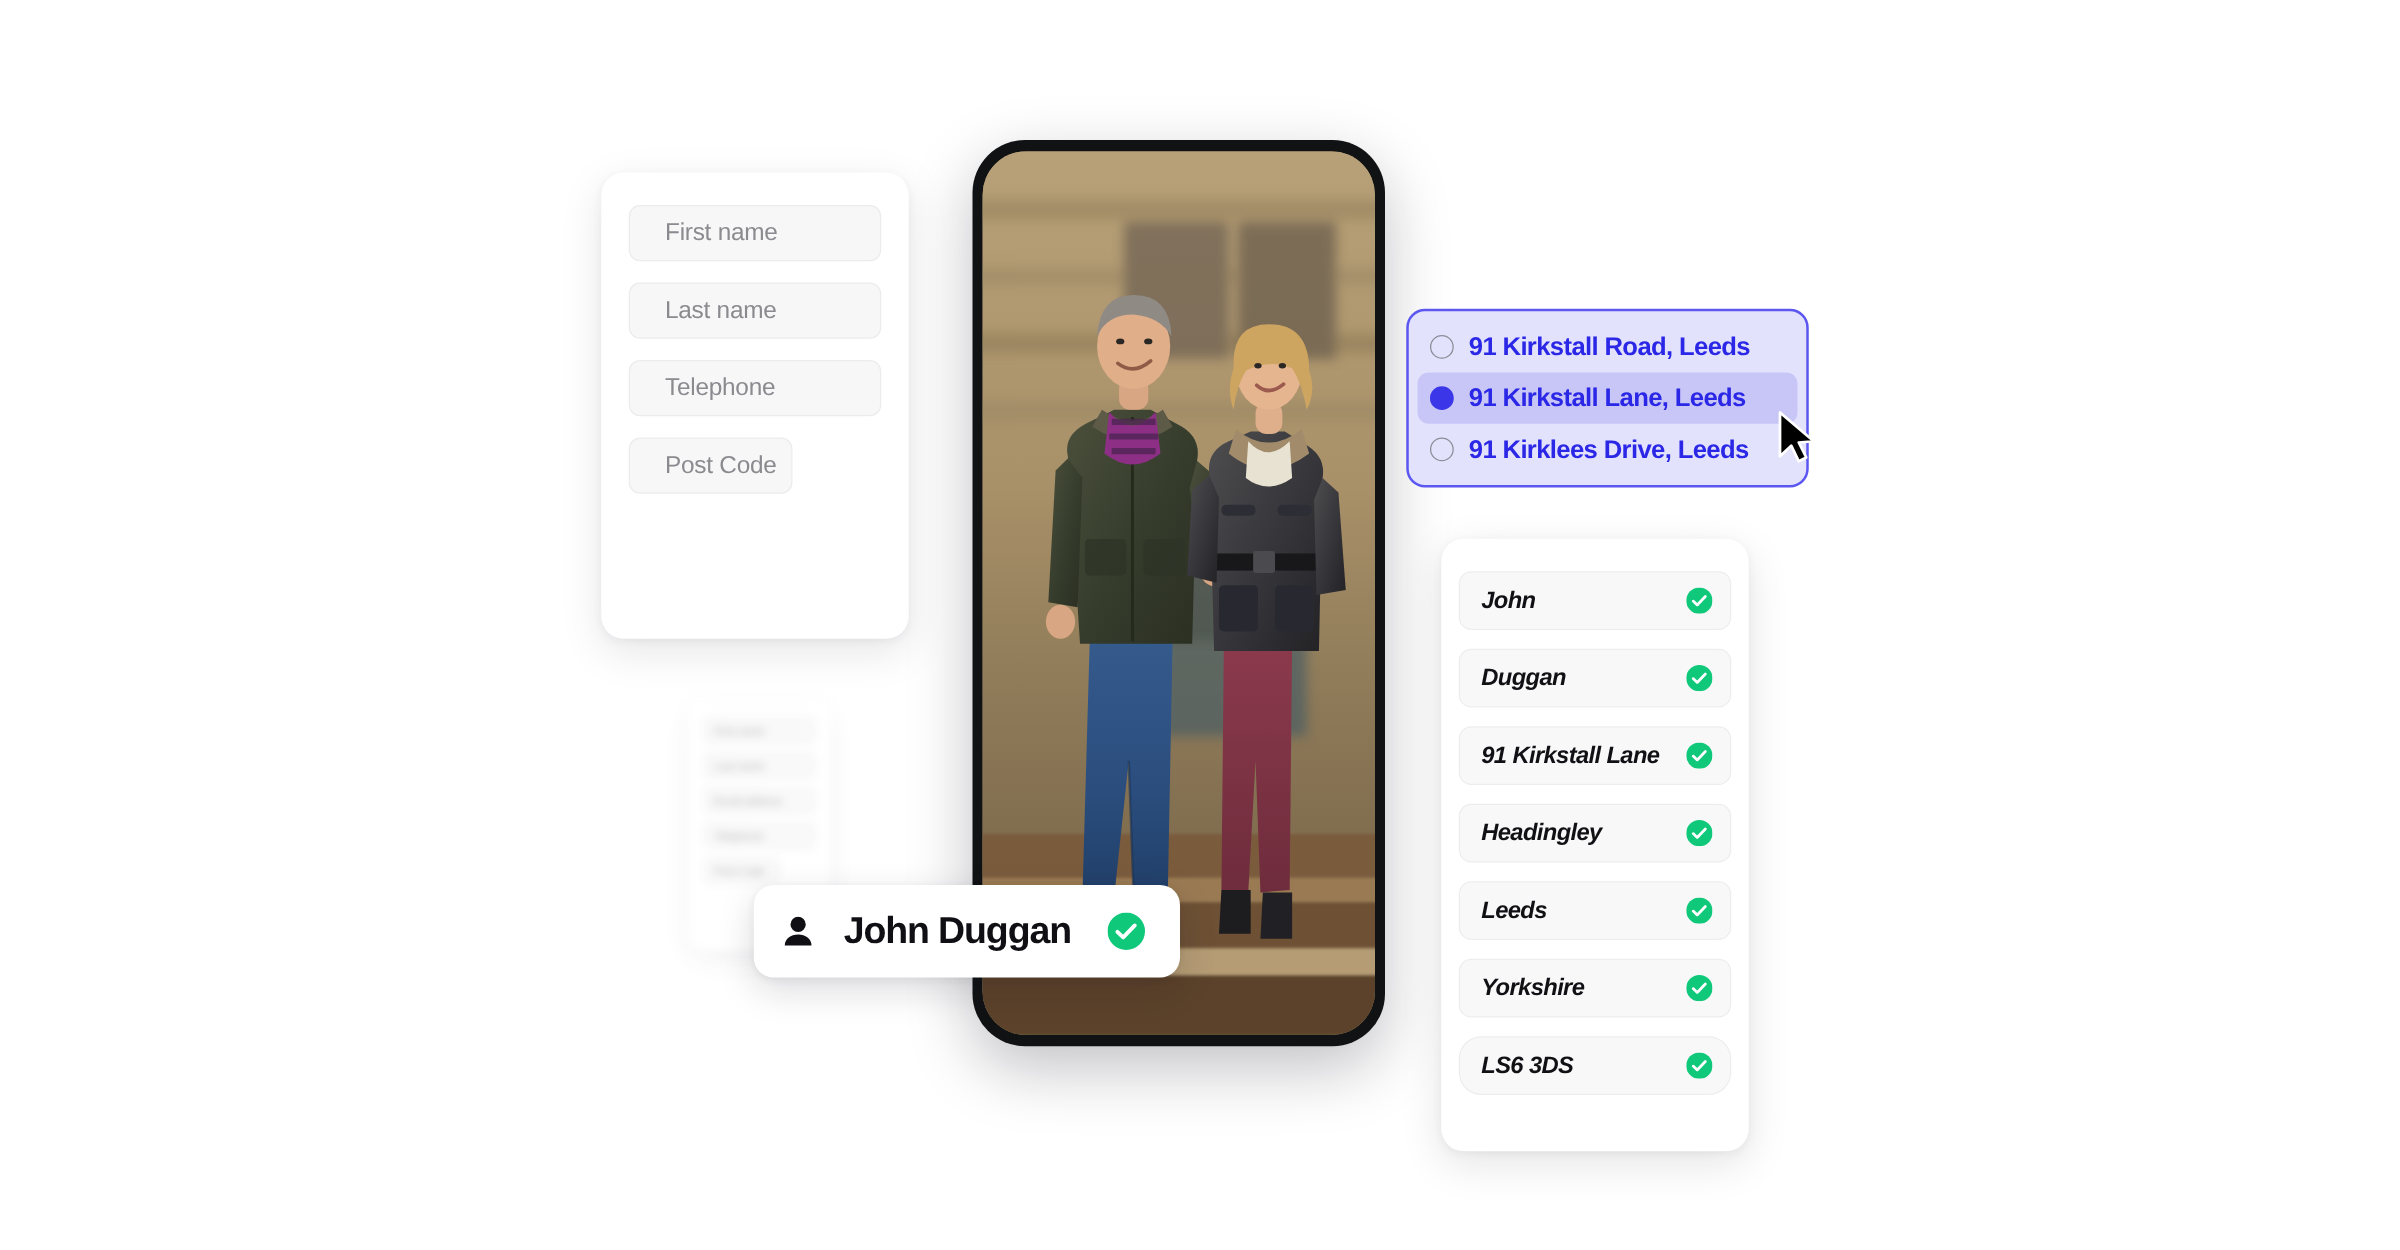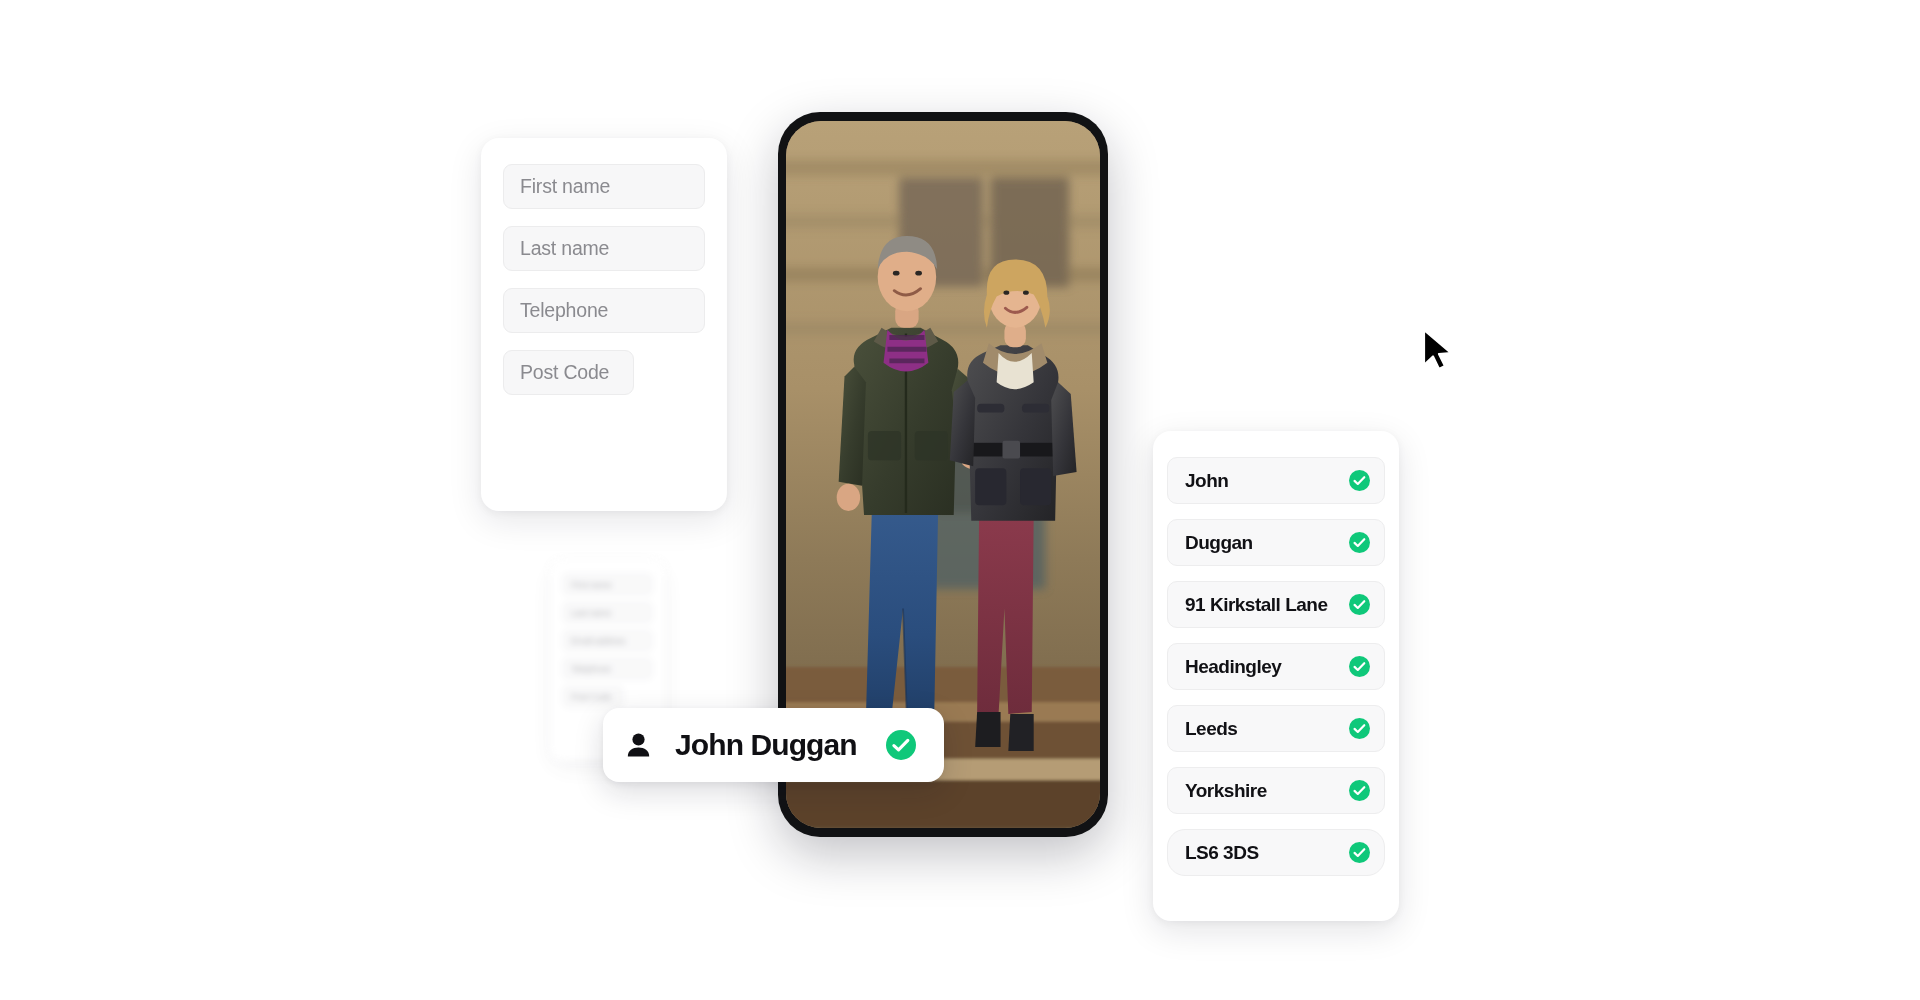--- a/index.html
+++ b/index.html
@@ -44,21 +44,21 @@
     box-shadow: 0 8px 26px rgba(20,20,40,0.07);
     z-index: 2;
   }
   .form-field {
     height: 45px;
     background: #f7f7f8;
     border: 1px solid #ececed;
     border-radius: 9px;
     display: flex;
     align-items: center;
-    padding: 0 16px;
+    padding: 0 28px;
     margin-bottom: 17px;
     font-size: 19.5px;
     color: #8a8a8f;
     letter-spacing: -0.2px;
     white-space: nowrap;
   }
   .form-field:last-child { margin-bottom: 17px; }
   .form-field.narrow { width: 131px; }
 
   .ghost .form-field {
@@ -181,20 +181,21 @@
     position: absolute;
     left: 1153px;
     top: 431px;
     width: 246px;
     height: 490px;
     background: #ffffff;
     border-radius: 18px;
     box-shadow: 0 10px 34px rgba(20,20,40,0.11), 0 2px 8px rgba(20,20,40,0.05);
     padding: 26px 14px;
     z-index: 4;
+    font-style: italic;
   }
   .verify-row {
     height: 47px;
     background: #f8f8f9;
     border: 1px solid #ededee;
     border-radius: 10px;
     display: flex;
     align-items: center;
     justify-content: space-between;
     padding: 0 14px 0 17px;
@@ -384,20 +385,37 @@
 
           <ellipse cx="230" cy="176" rx="3" ry="2.2" fill="#2a2724"></ellipse>
           <ellipse cx="250" cy="176" rx="3" ry="2.2" fill="#2a2724"></ellipse>
           <path d="M229 192 Q239 201 251 191" stroke="#9c5a4e" stroke-width="3" fill="none" stroke-linecap="round"></path>
         </g>
       </svg>
     </div>
   </div>
 
 
+  <div class="suggestions">
+
+    <div class="sugg-row">
+      <span class="radio"></span>
+      <span class="sugg-label">91 Kirkstall Road, Leeds</span>
+    </div>
+
+    <div class="sugg-row selected">
+      <span class="radio"></span>
+      <span class="sugg-label">91 Kirkstall Lane, Leeds</span>
+    </div>
+
+    <div class="sugg-row">
+      <span class="radio"></span>
+      <span class="sugg-label">91 Kirklees Drive, Leeds</span>
+    </div>
+  </div>
 
   <div class="cursor">
     <svg viewBox="0 0 34 44" width="34" height="44" aria-hidden="true">
       <path d="M3 2 L3 37 L12 28.5 L18 41 L24 38 L18 26 L30 25 Z" fill="#000000" stroke="#ffffff" stroke-width="2.2" stroke-linejoin="round"></path>
     </svg>
   </div>
 
   <div class="verify-card">
 
     <div class="verify-row">

